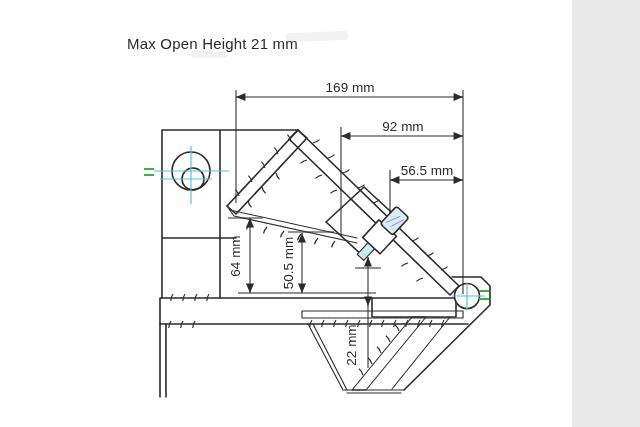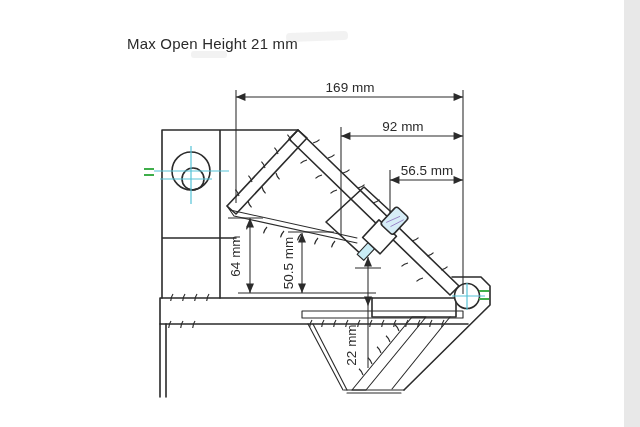--- a/index.html
+++ b/index.html
@@ -1,16 +1,16 @@
 <!DOCTYPE html>
 <html style="--line: #2b2b2b; --section-hatch: #b14b4b; --centerline: #56c4d8; --datum-green: #3fae4a; --bolt-highlight: #d6edf7; --background: #ffffff;"><head>
 <meta charset="utf-8">
 <style>
   html,body{margin:0;padding:0;background:#e8e8e8;}
-  .stage{position:relative;width:624px;height:427px;background:var(--background,#fff);overflow:hidden;
+  .stage{position:relative;width:572px;height:427px;background:var(--background,#fff);overflow:hidden;
          font-family:"Liberation Sans",sans-serif;}
   svg{display:block}
   svg text{font-family:"Liberation Sans",sans-serif;fill:var(--line,#2b2b2b);}
   .titletext{font-size:15px;letter-spacing:.2px;}
   .dimtext{font-size:13.5px;}
   .ln{stroke:var(--line,#2b2b2b);fill:none;stroke-width:1.6;stroke-linejoin:round;stroke-linecap:round;}
   .lt{stroke-width:1.1;}
   .dim{stroke:var(--line,#2b2b2b);stroke-width:1.05;fill:none;}
   .cl{stroke:var(--centerline,#56c4d8);stroke-width:1.2;fill:none;}
   .grn{stroke:var(--datum-green,#3fae4a);stroke-width:1.9;fill:none;}

